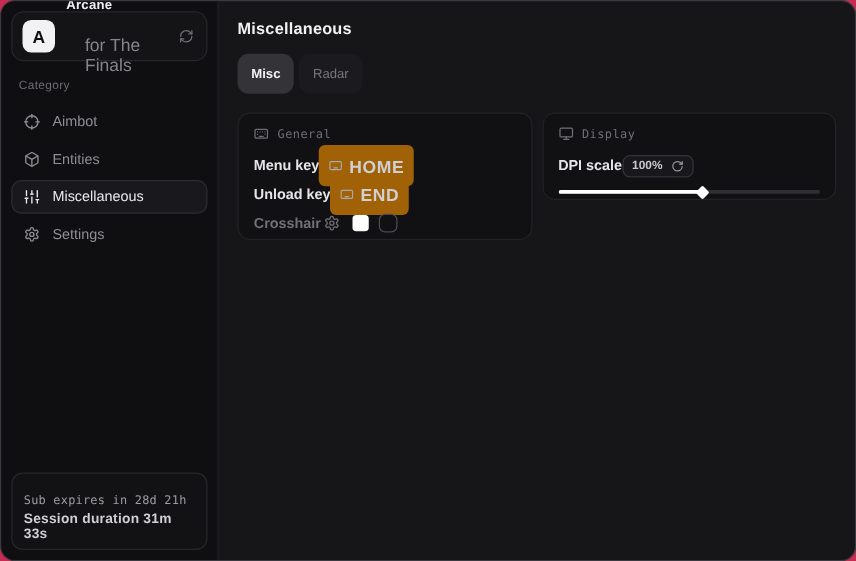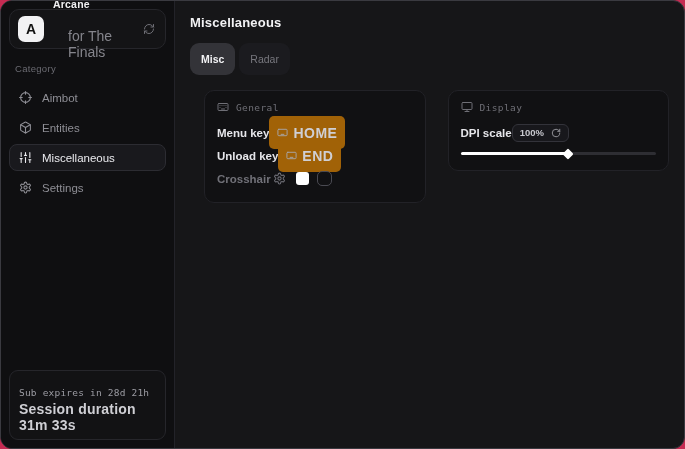--- a/index.html
+++ b/index.html
@@ -62,37 +62,37 @@
   .sub-card {
     margin-top:auto;
     background:#121214; border:1px solid #26262b;
     border-radius:9px; padding:16px 9px 6px 9px;
   }
   .sub-line1 {
     font-family:"DejaVu Sans Mono", monospace;
     color:#9c9ca3; font-size:9.5px; letter-spacing:.2px;
     margin-bottom:3px; white-space:nowrap;
   }
-  .sub-line2 { color:#cfcfd4; font-size:14px; font-weight:bold; letter-spacing:.2px; }
+  .sub-line2 { color:#cfcfd4; font-size:11px; font-weight:bold; letter-spacing:.2px; }
   
   .main { flex:1; padding:14px 15px; display:flex; flex-direction:column; }
   .page-title { color:#f2f2f4; font-size:13px; font-weight:bold; letter-spacing:.2px; margin-bottom:13px; }
   .tabs { display:flex; gap:4px; margin-bottom:15px; }
   .tab {
     border:none; border-radius:9px; height:32px; padding:0 11px;
     font-size:10.5px; cursor:pointer;
     background:#1b1b1f; color:#77777e;
     font-family:"Liberation Sans", sans-serif;
   }
   .tab.active { background:#333338; color:#f2f2f4; font-weight:bold; }
   .cards { display:flex; gap:8px; align-items:flex-start; }
   .card {
     flex:1;
     background:#111113; border:1px solid #222227;
-    border-radius:10px; padding:10px 12px 12px 12px;margin-left:14px;
+    border-radius:10px; padding:10px 12px 1px 12px;
   }
   .card-head {
     display:flex; align-items:center; gap:7px;
     color:#6f6f76; margin-bottom:8px;
   }
   .card-head-title {
     font-family:"DejaVu Sans Mono", monospace;
     font-size:9.5px; letter-spacing:.4px;
   }
   .row {

